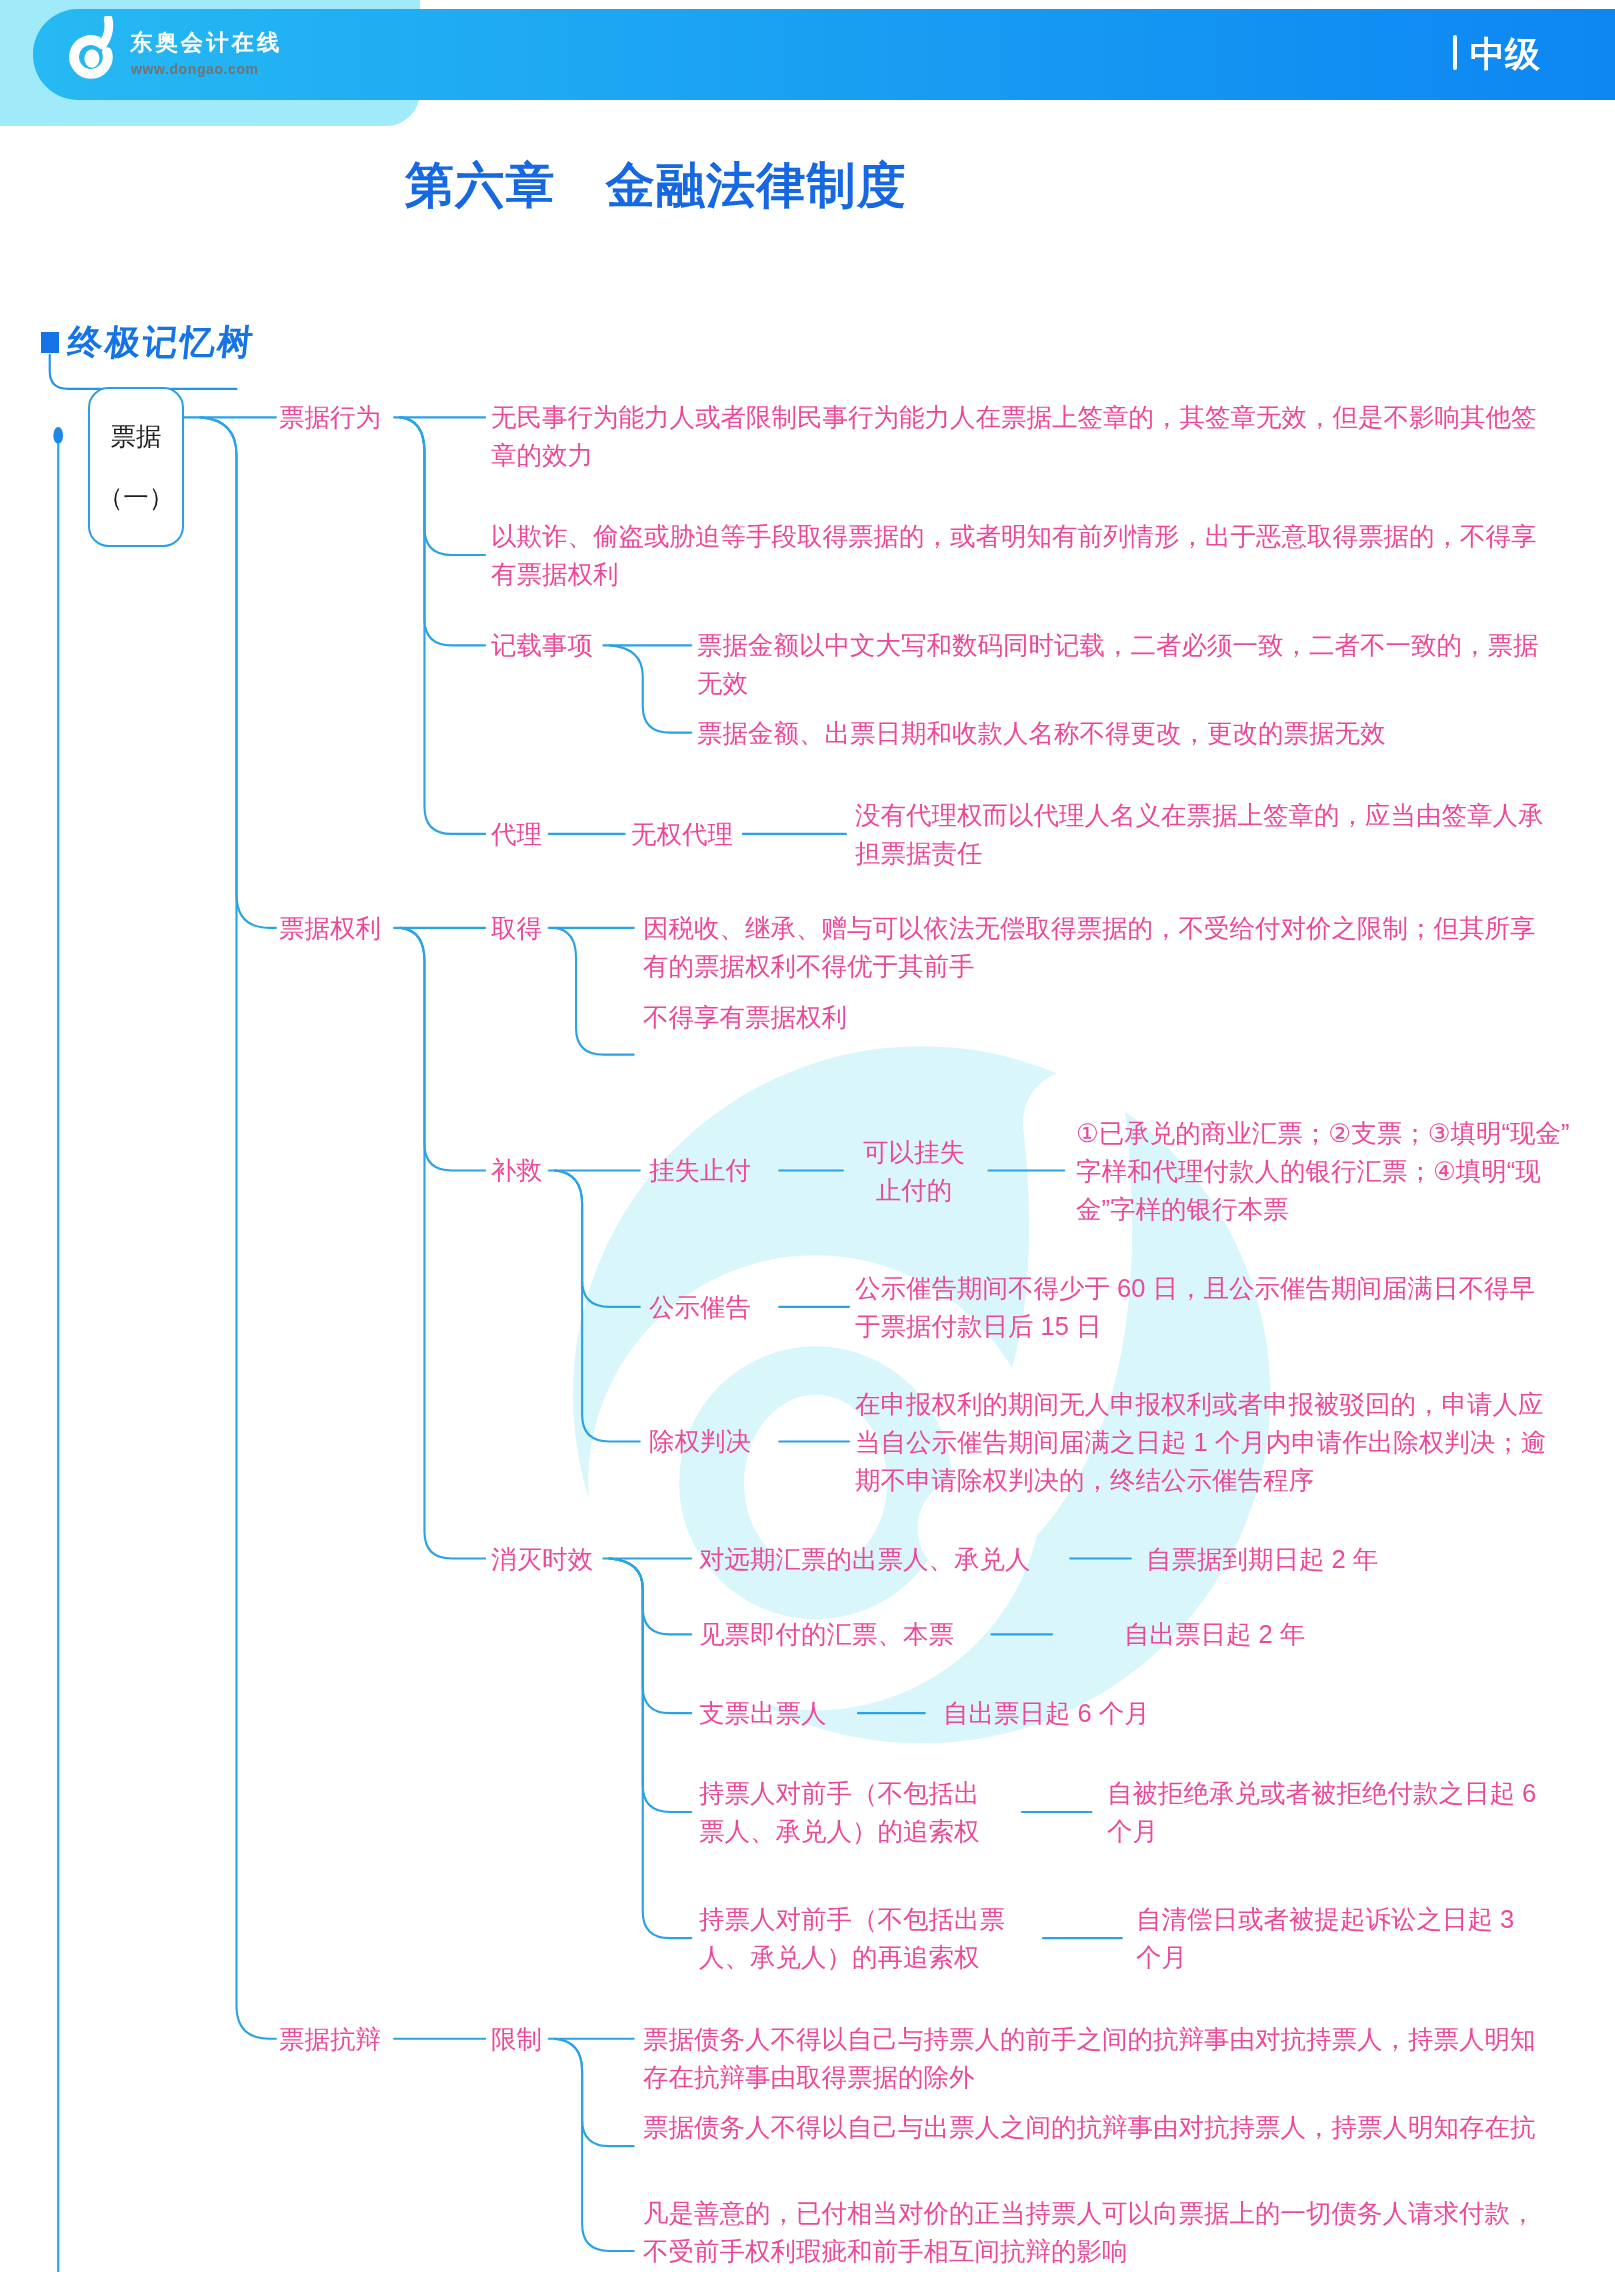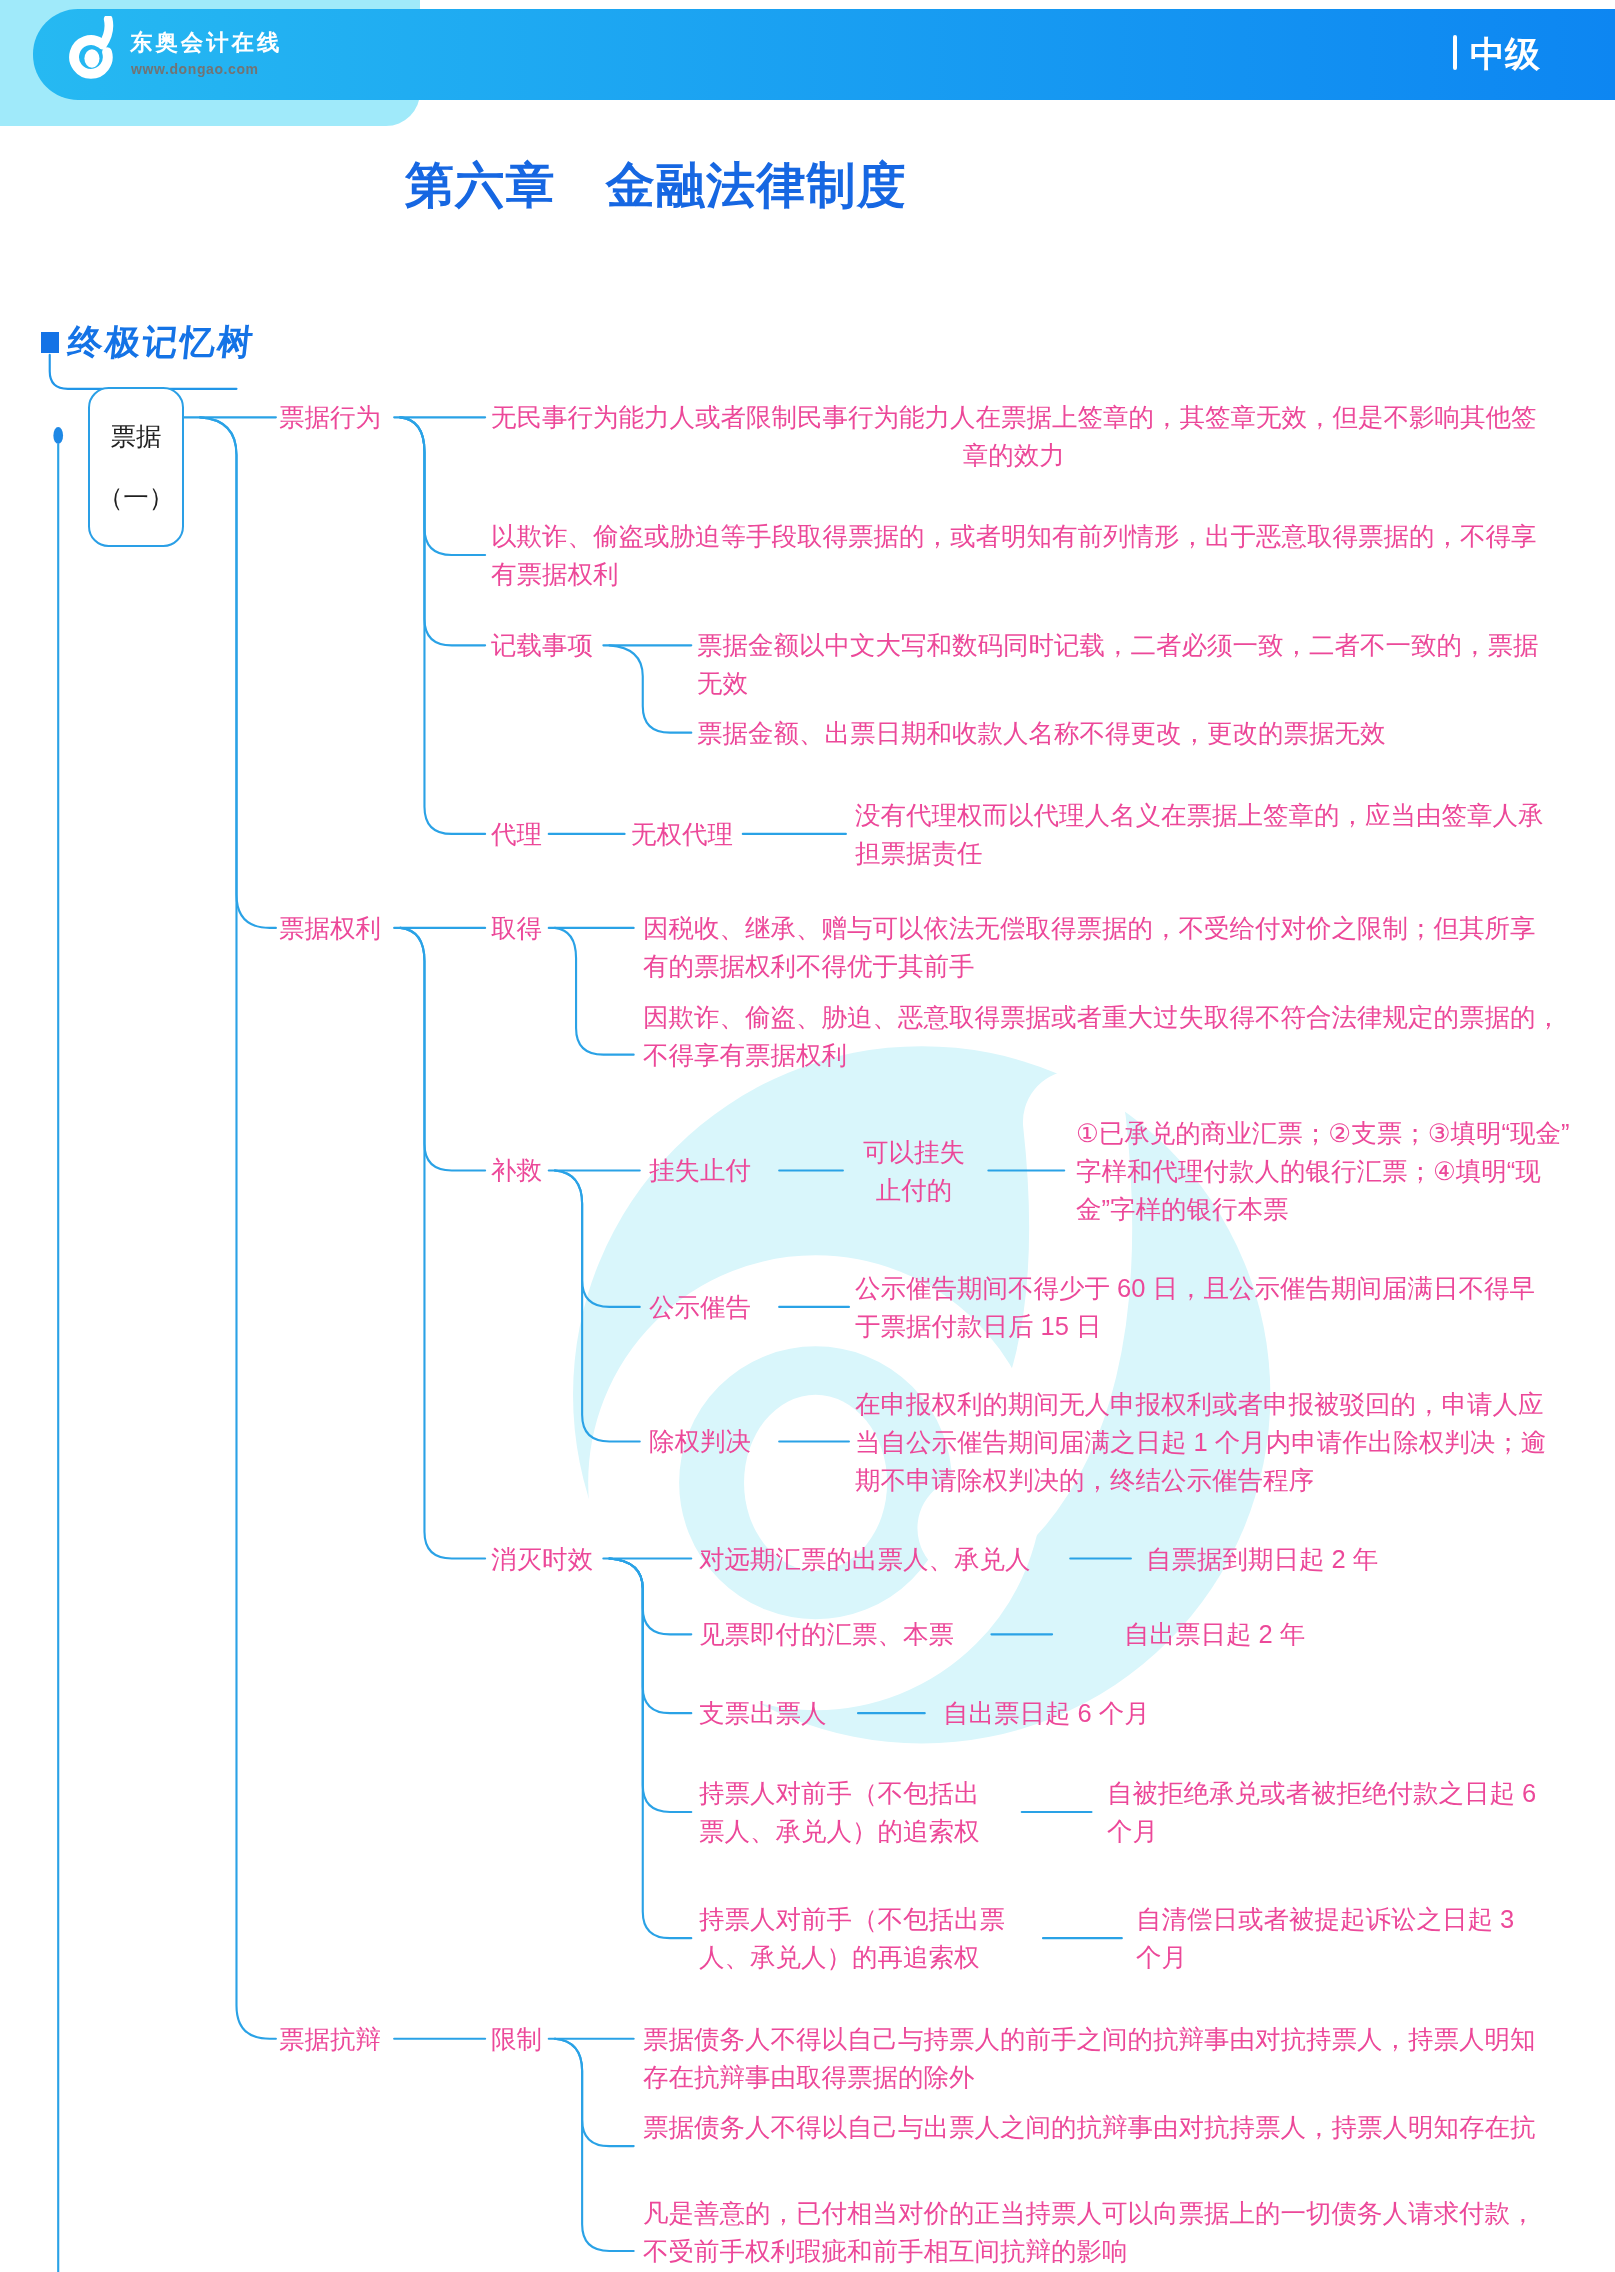--- a/index.html
+++ b/index.html
@@ -148,21 +148,21 @@
       <path d="M 915 3362 Q 960 3366 960 3415 L 960 3668 Q 960 3712 1005 3712 L 1045 3712"></path>
     </g>
   </svg>
 
   <div class="root-node">
     <div>票据</div>
     <div>（一）</div>
   </div>
 
   <div class="txt" style="left:279px; top:398px;">票据行为</div>
-  <div class="txt" style="left:491px; top:398px;text-align:center;">
+  <div class="txt" style="left:491px; top:398px;">
     <div>无民事行为能力人或者限制民事行为能力人在票据上签章的，其签章无效，但是不影响其他签</div>
     <div>章的效力</div>
   </div>
   <div class="txt" style="left:491px; top:517px;">
     <div>以欺诈、偷盗或胁迫等手段取得票据的，或者明知有前列情形，出于恶意取得票据的，不得享</div>
     <div>有票据权利</div>
   </div>
   <div class="txt" style="left:491px; top:626px;">记载事项</div>
   <div class="txt" style="left:697px; top:626px;">
     <div>票据金额以中文大写和数码同时记载，二者必须一致，二者不一致的，票据</div>
@@ -176,21 +176,20 @@
     <div>担票据责任</div>
   </div>
 
   <div class="txt" style="left:279px; top:909px;">票据权利</div>
   <div class="txt" style="left:491px; top:909px;">取得</div>
   <div class="txt" style="left:643px; top:909px;">
     <div>因税收、继承、赠与可以依法无偿取得票据的，不受给付对价之限制；但其所享</div>
     <div>有的票据权利不得优于其前手</div>
   </div>
   <div class="txt" style="left:643px; top:998px;">
-    <div>因欺诈、偷盗、胁迫、恶意取得票据或者重大过失取得不符合法律规定的票据的，</div>
     <div>不得享有票据权利</div>
   </div>
   <div class="txt" style="left:491px; top:1151px;">补救</div>
   <div class="txt" style="left:649px; top:1151px;">挂失止付</div>
   <div class="txt center" style="left:849px; top:1133px; width:130px;">
     <div>可以挂失</div>
     <div>止付的</div>
   </div>
   <div class="txt" style="left:1076px; top:1114px;">
     <div>①已承兑的商业汇票；②支票；③填明“现金”</div>

